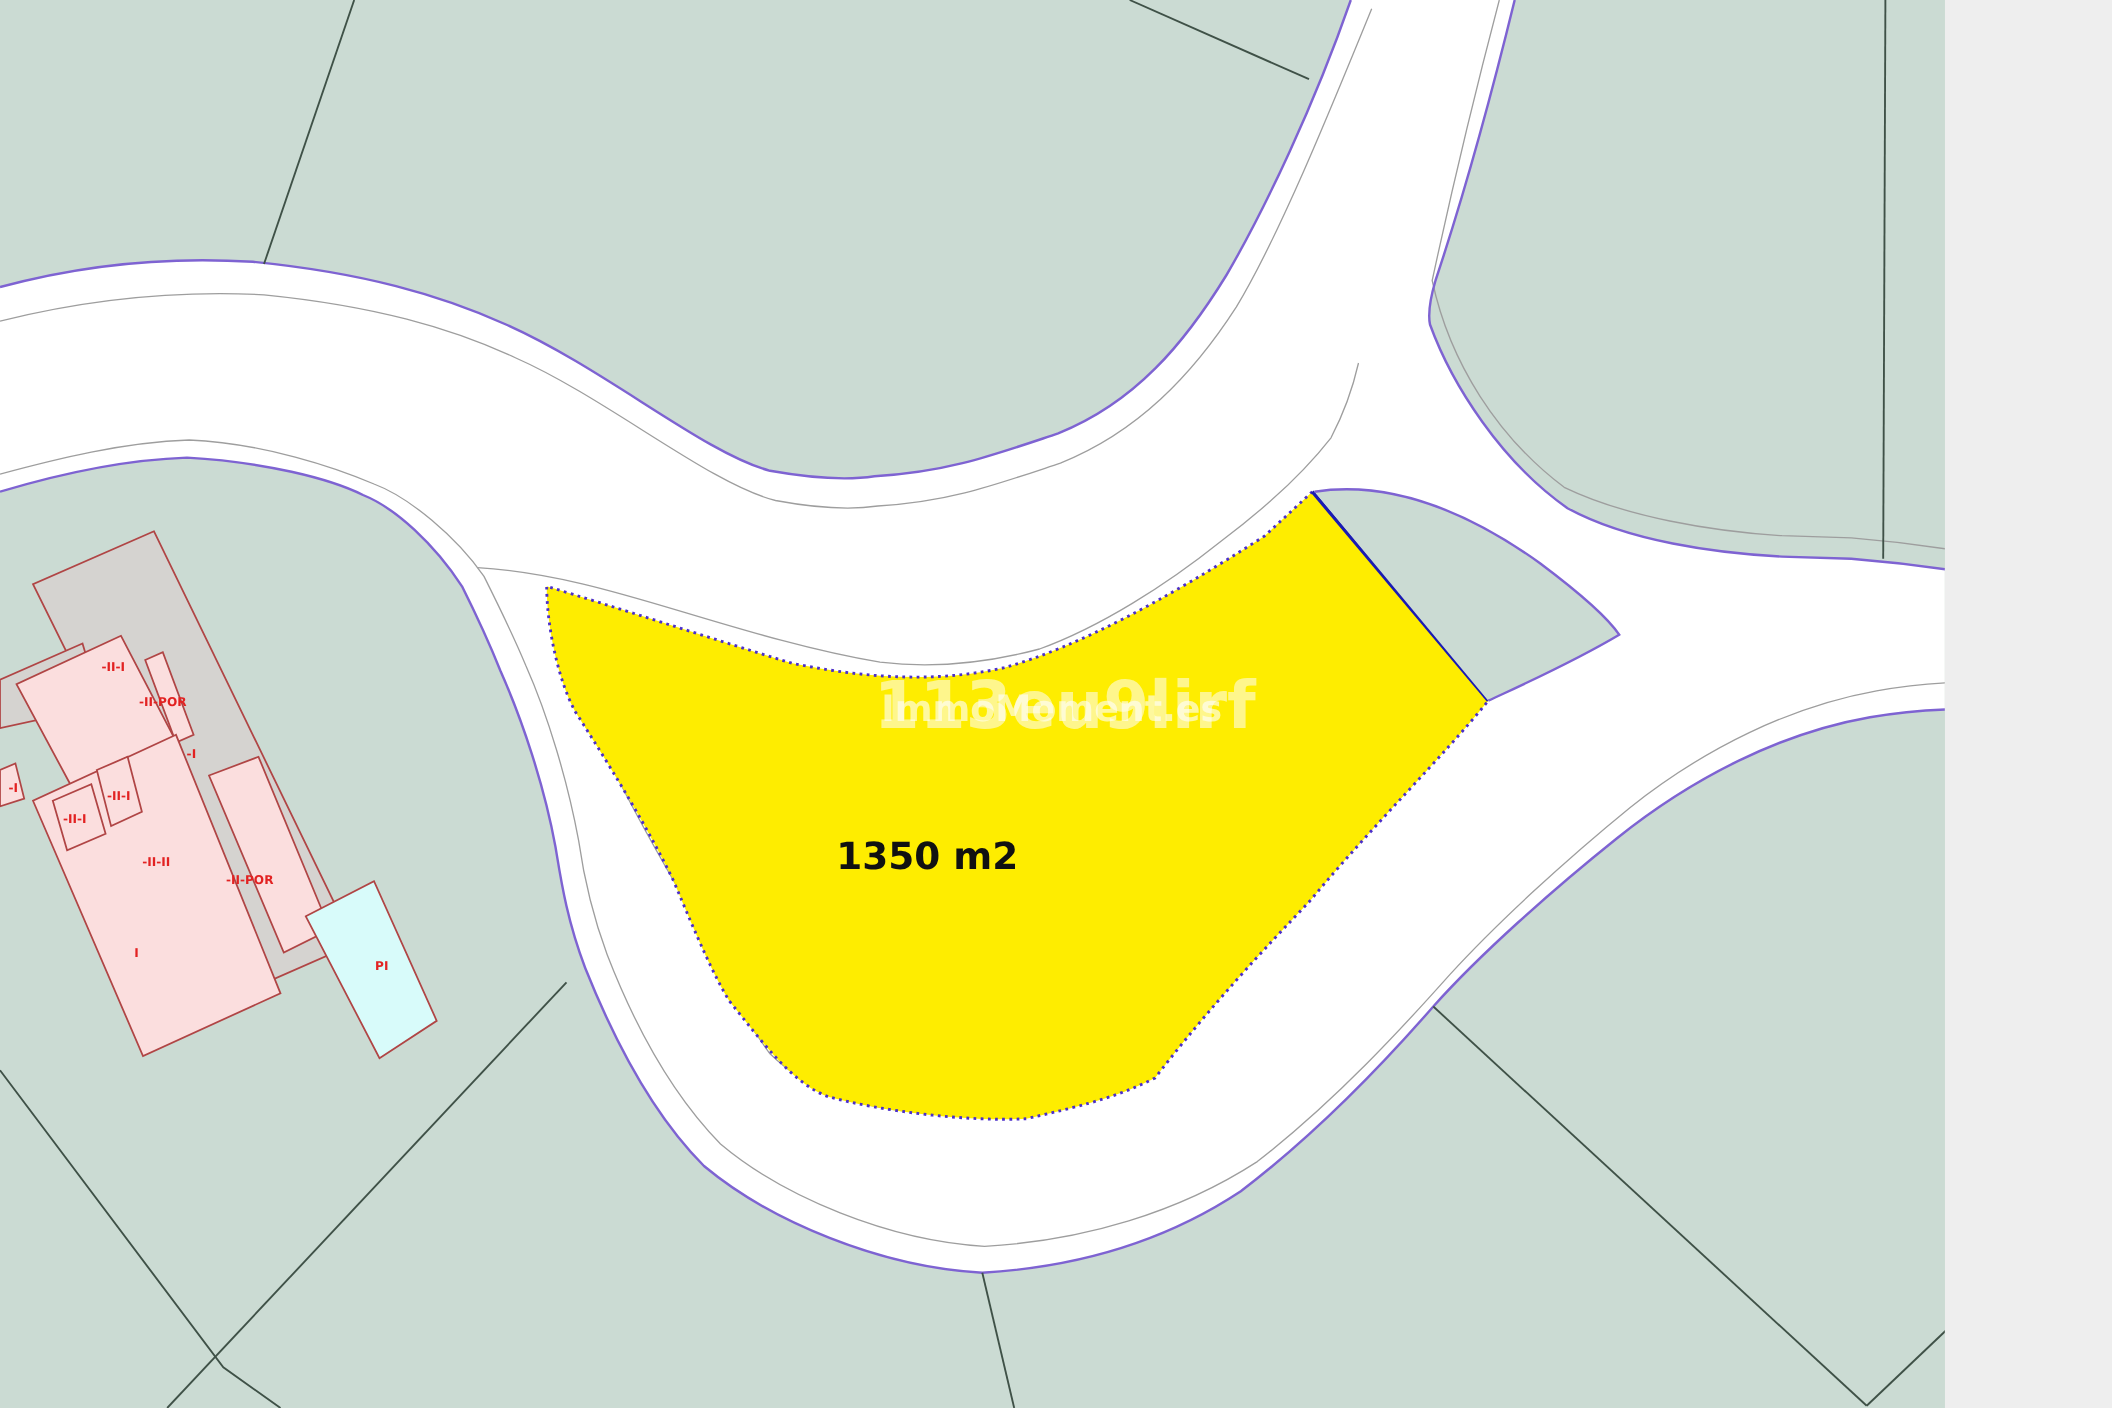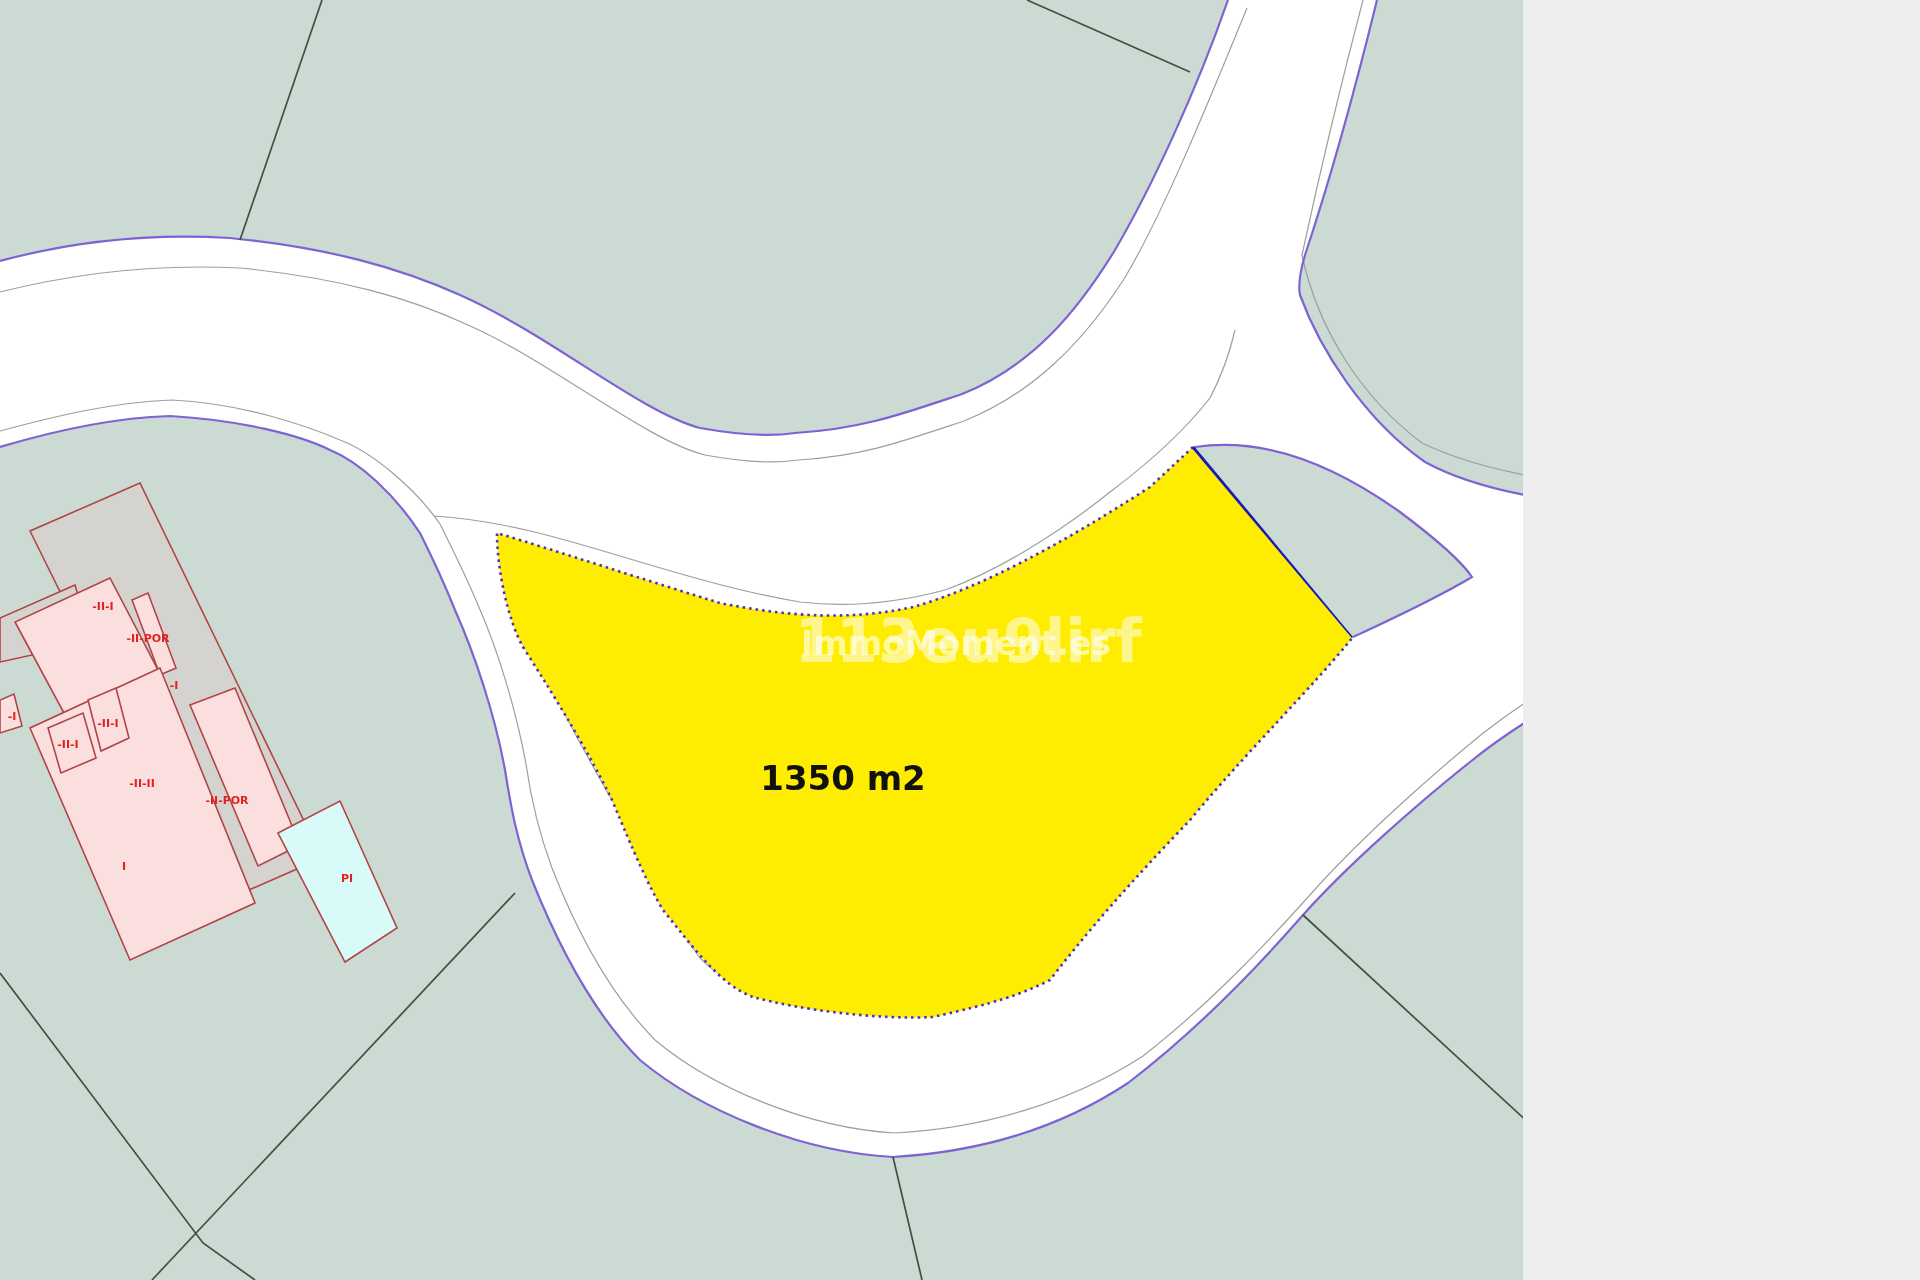--- a/index.html
+++ b/index.html
@@ -1,19 +1,20 @@
 <!DOCTYPE html>
 <html><head>
 <meta charset="utf-8">
 <style>
   html,body{margin:0;padding:0;background:#eee;}
   #stage{
-    position:relative;width:1523px;height:1280px;overflow:hidden;
+    position:relative;width:1740px;height:1280px;overflow:hidden;
     font-family:"DejaVu Sans","Liberation Sans",sans-serif;
     background:var(--background,#cbdbd3);
+    padding-left:28px;
   }
   svg{position:absolute;left:0;top:0;display:block;}
   .road-fill{fill:var(--road,#ffffff);}
   .road-border{fill:none;stroke:var(--road-border,#7e63d2);stroke-width:2.2;}
   .curb{fill:none;stroke:var(--curb,#9e9e9e);stroke-width:1.2;}
   .parcel-line{fill:none;stroke:var(--parcel-line,#3f5147);stroke-width:1.7;}
   .plot{fill:var(--plot-fill,#feed00);}
   .plot-border{fill:none;stroke:var(--plot-border,#4b2fc9);stroke-width:2.6;stroke-dasharray:2.5 4;}
   .plot-divider{fill:none;stroke:var(--plot-divider,#1b1bb3);stroke-width:3.2;}
   .island{fill:var(--background,#cbdbd3);}

